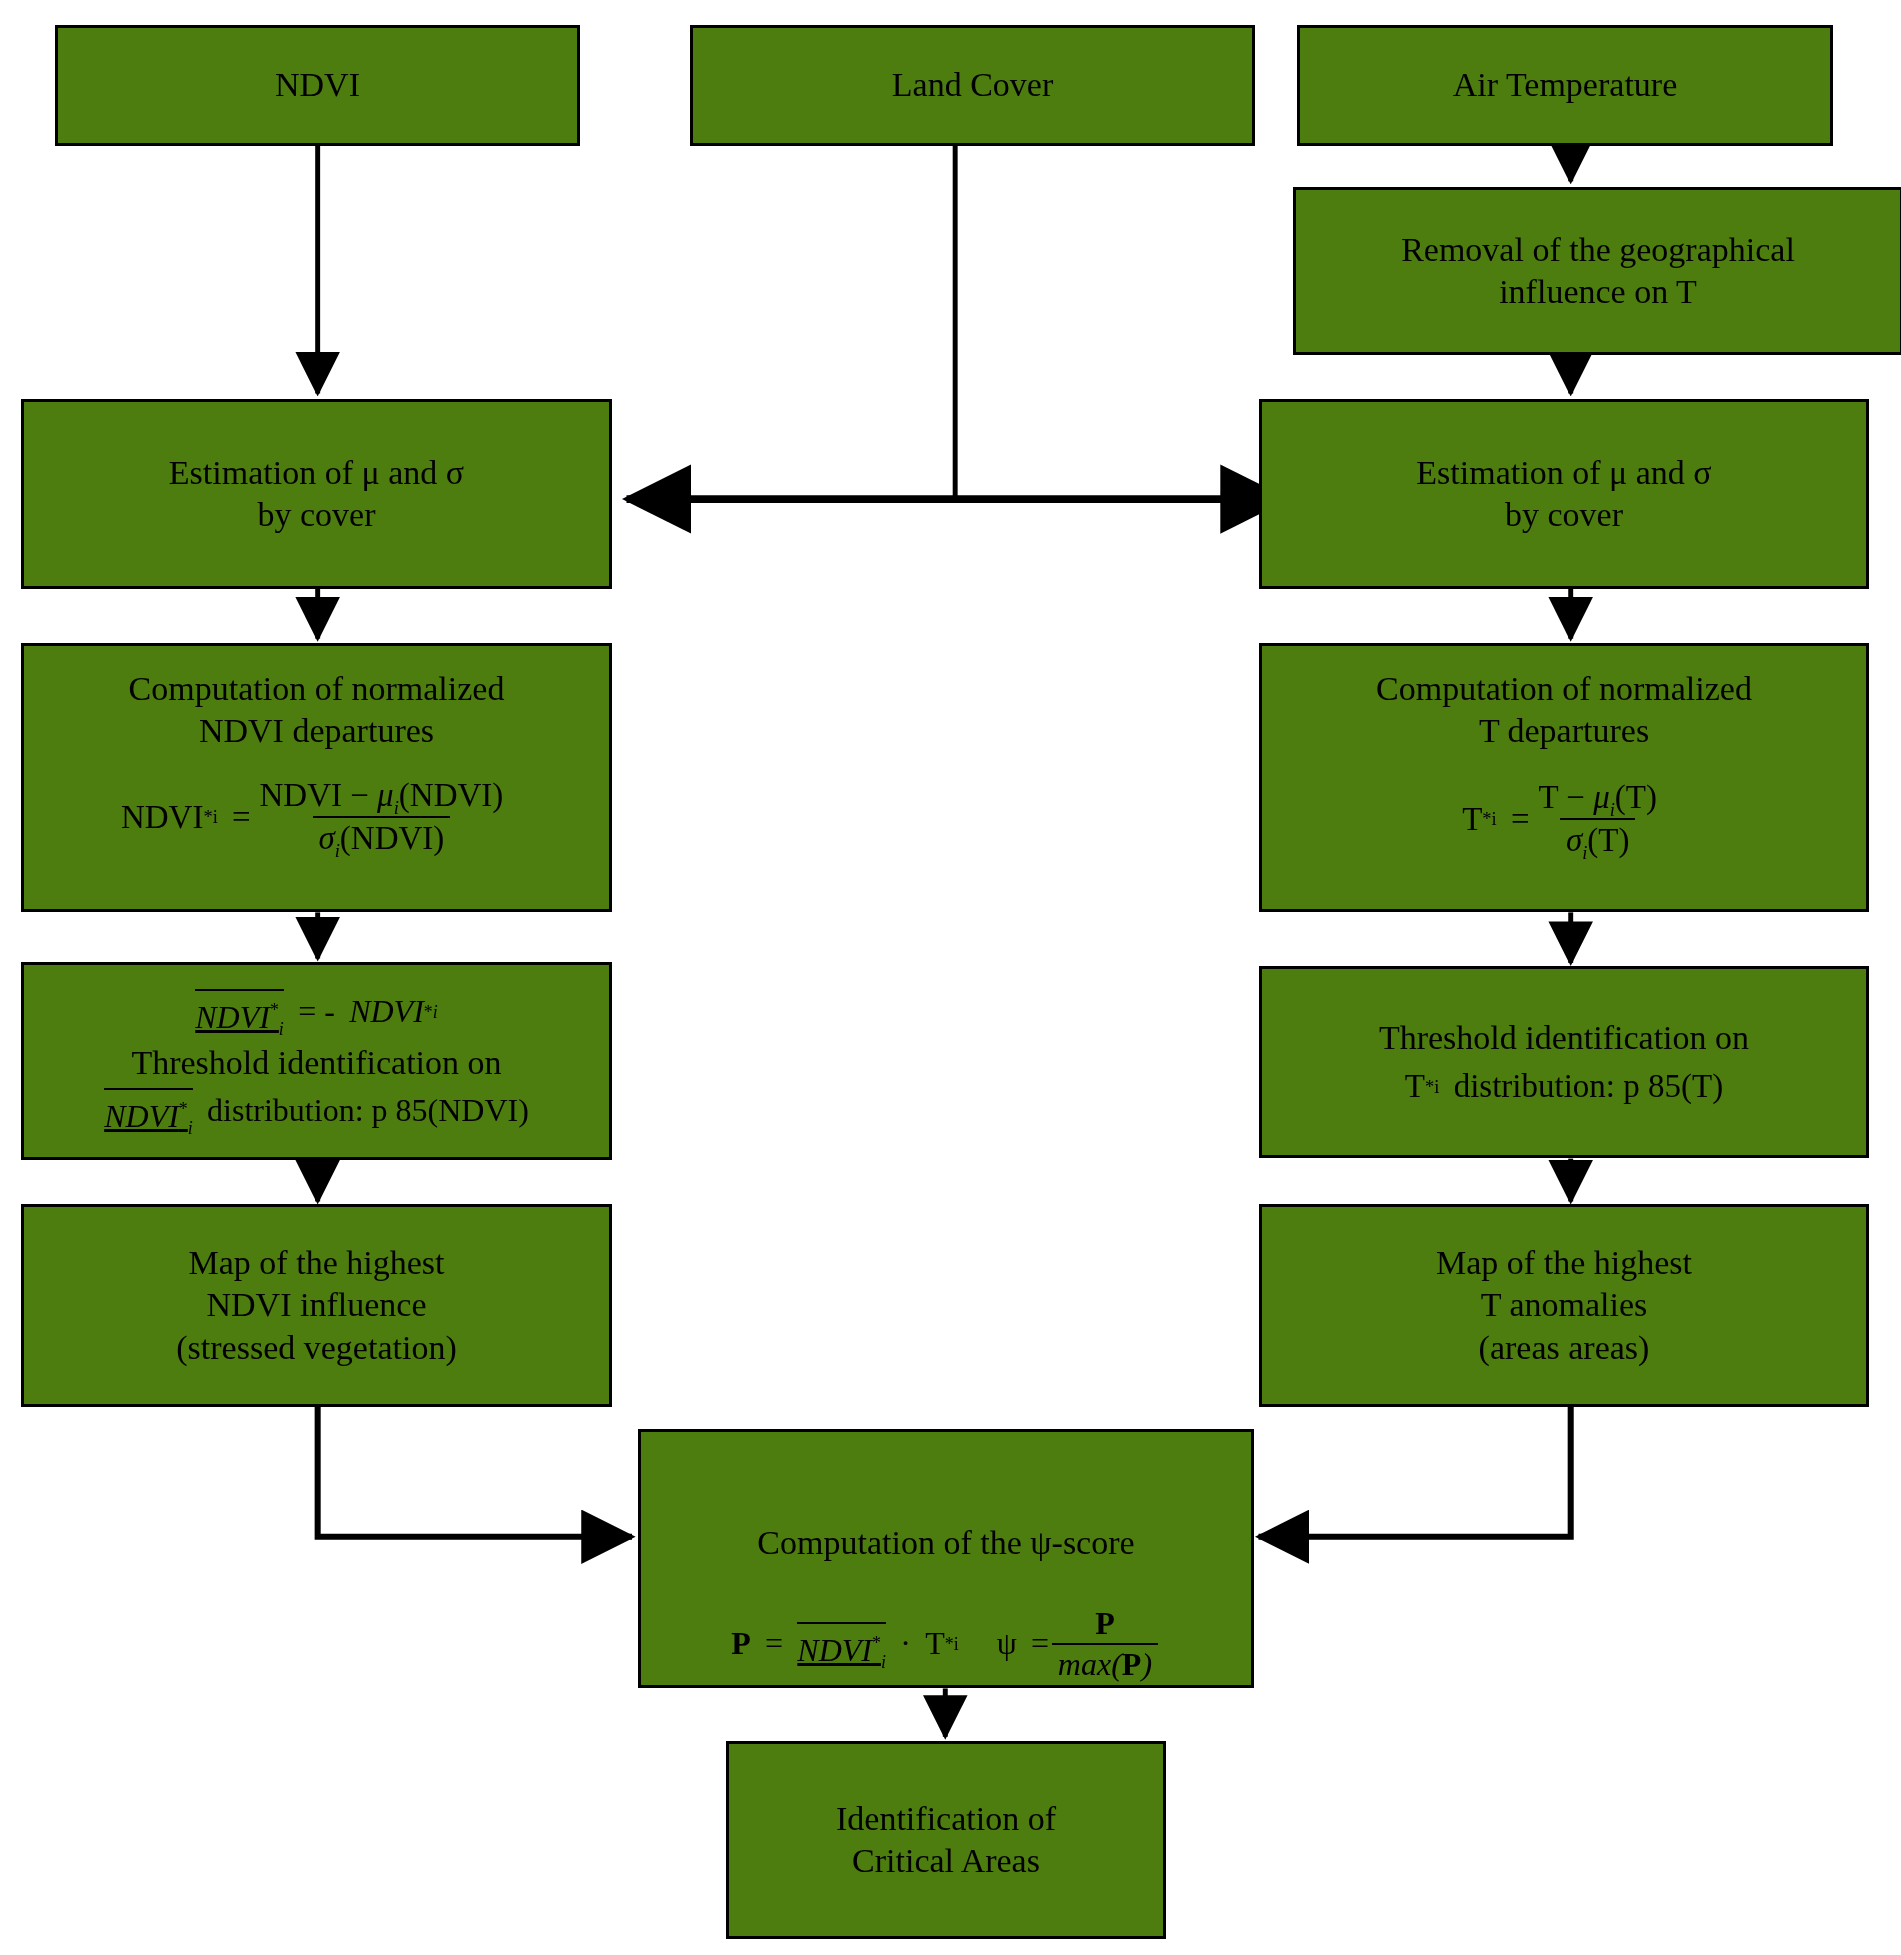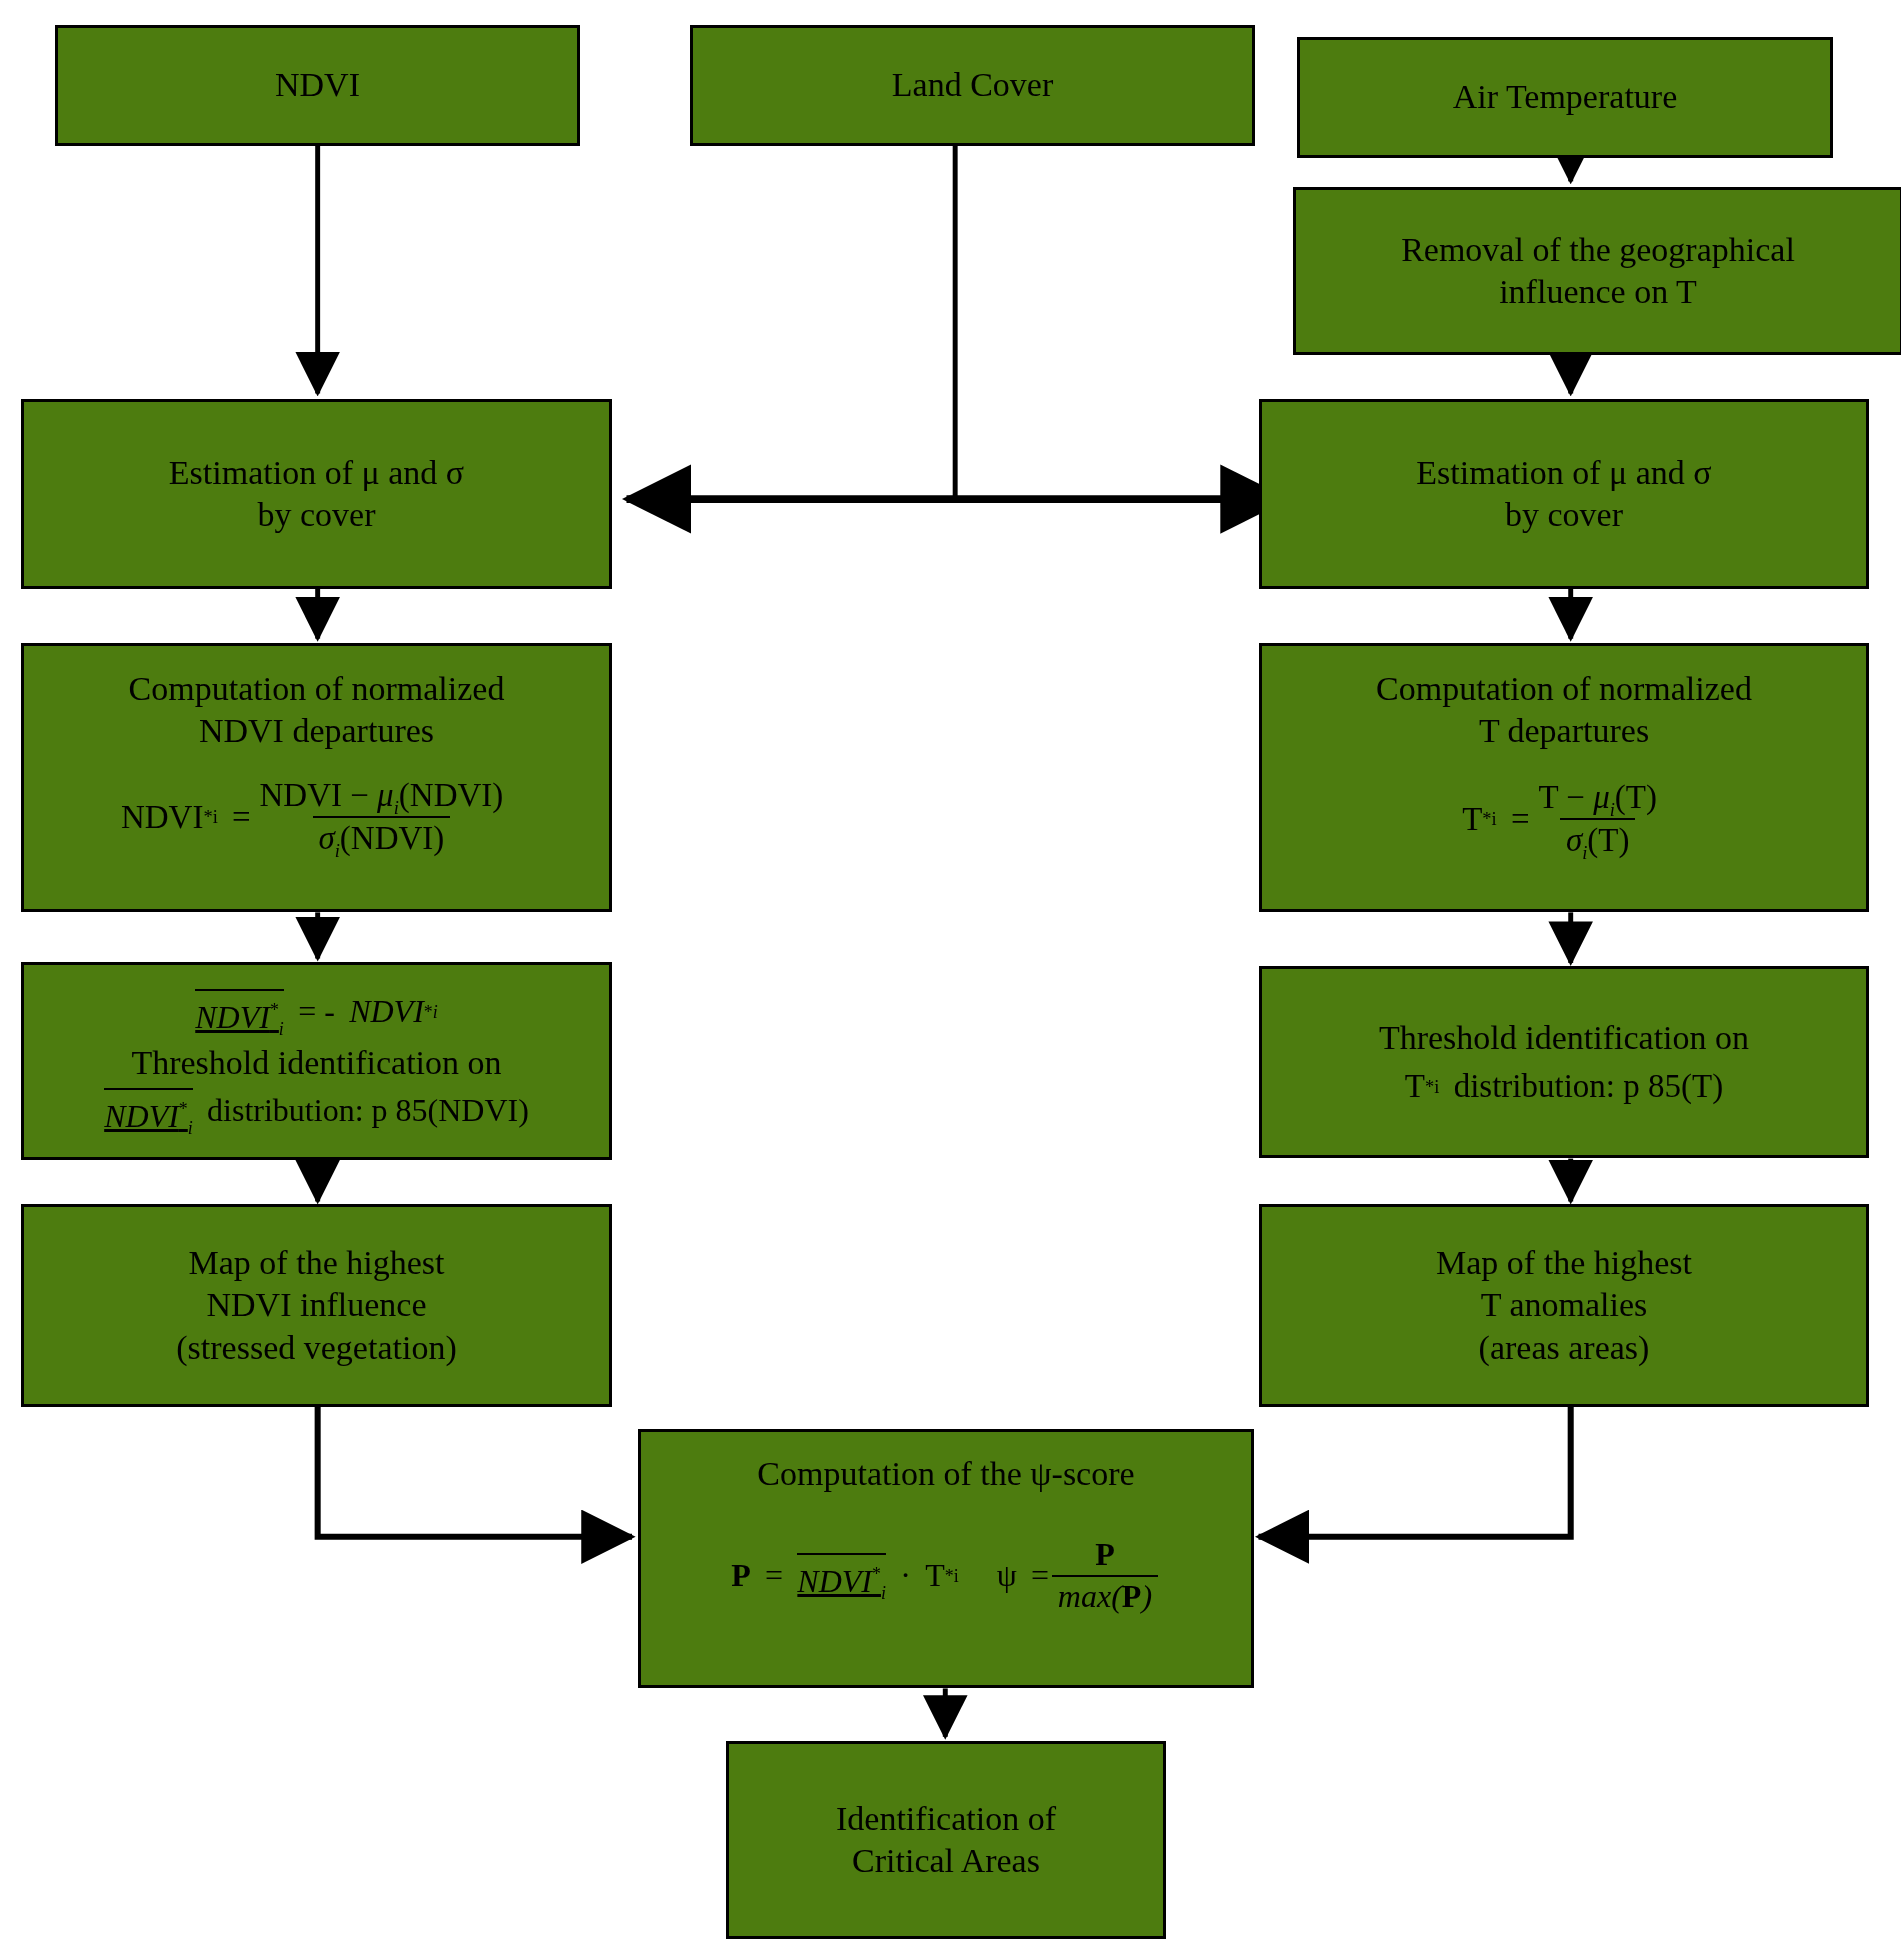--- a/index.html
+++ b/index.html
@@ -88,21 +88,21 @@
   </svg>
 
   <div class="box" style="left:55px;top:25px;width:525px;height:121px;">
     <span class="ln">NDVI</span>
   </div>
 
   <div class="box" style="left:690px;top:25px;width:565px;height:121px;">
     <span class="ln">Land Cover</span>
   </div>
 
-  <div class="box" style="left:1297px;top:25px;width:536px;height:121px;margin-top:12px;">
+  <div class="box" style="left:1297px;top:25px;width:536px;height:121px;">
     <span class="ln">Air Temperature</span>
   </div>
 
   <div class="box" style="left:1259px;top:187px;width:610px;height:168px;margin-left:34px;">
     <span class="ln">Removal of the geographical</span>
     <span class="ln">influence on T</span>
   </div>
 
   <div class="box" style="left:21px;top:399px;width:591px;height:190px;">
     <span class="ln">Estimation of μ and σ</span>
@@ -180,21 +180,21 @@
     <span class="ln">NDVI influence</span>
     <span class="ln">(stressed vegetation)</span>
   </div>
 
   <div class="box" style="left:1259px;top:1204px;width:610px;height:203px;">
     <span class="ln">Map of the highest</span>
     <span class="ln">T anomalies</span>
     <span class="ln">(areas areas)</span>
   </div>
 
-  <div class="box" style="left:638px;top:1429px;width:616px;height:259px;justify-content:flex-start;padding-top:21px;">
+  <div class="box" style="left:638px;top:1429px;width:616px;height:259px;justify-content:flex-end;padding-top:21px;">
     <span class="ln">Computation of the ψ-score</span>
     <div class="mathrow" style="margin-top:40px;font-size:32px;">
       <span class="bf">P</span>
       <span class="sp"></span>
       <span>=</span>
       <span class="sp"></span>
       <span class="ovl"><span class="it">NDVI</span><sup class="star">*</sup><sub class="idx">i</sub></span>
       <span class="sp"></span>
       <span>·</span>
       <span class="sp"></span>

